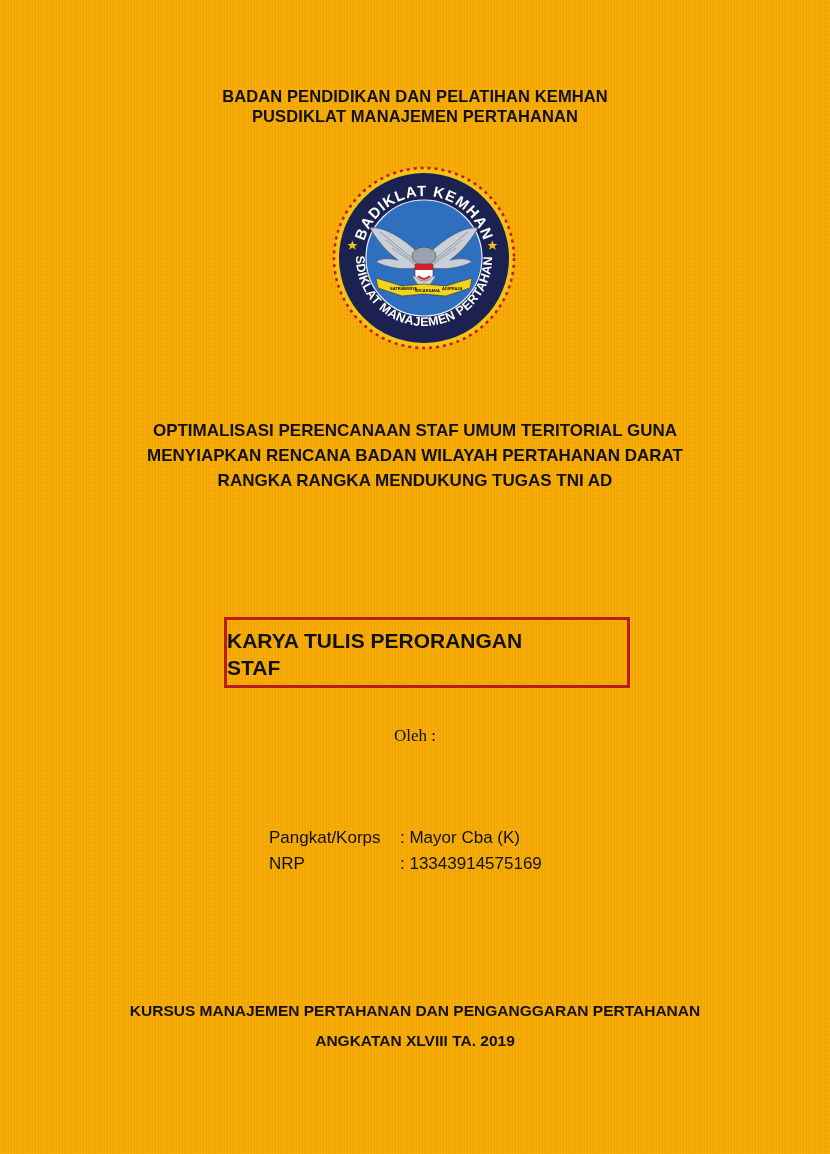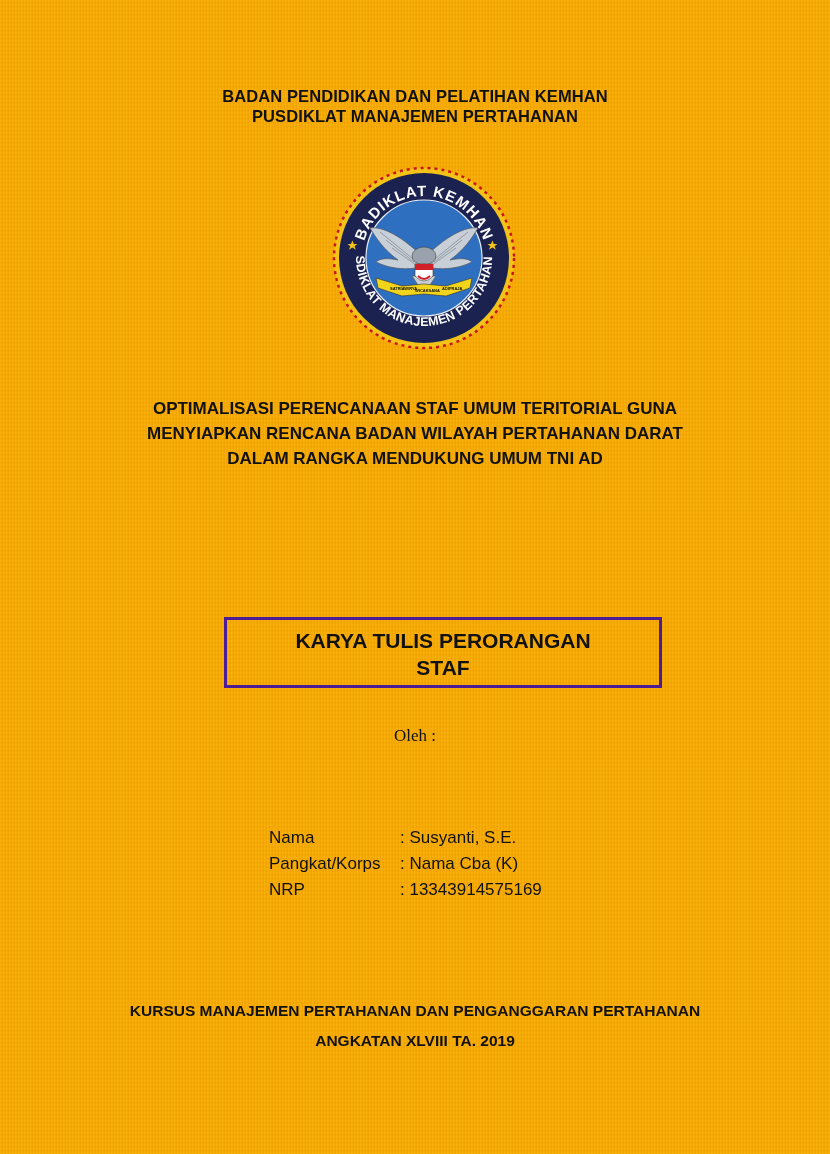--- a/index.html
+++ b/index.html
@@ -10,24 +10,24 @@
         repeating-linear-gradient(90deg, rgba(255,210,40,0.18) 0px, rgba(255,210,40,0.18) 1px, rgba(230,140,0,0.12) 2px, rgba(230,140,0,0.12) 3px),
         repeating-linear-gradient(0deg, rgba(255,200,30,0.10) 0px, rgba(255,200,30,0.10) 2px, rgba(220,130,0,0.08) 3px, rgba(220,130,0,0.08) 4px);
       position: relative;
       font-family: "Liberation Sans", sans-serif;
       color: #111;
     }
     .center { position: absolute; left: 0; width: 830px; text-align: center; }
     .bold { font-weight: bold; }
     #header { top: 86px; font-size: 16.5px; line-height: 20px; letter-spacing: 0.1px; }
     #logo { position: absolute; left: 332px; top: 166px; width: 184px; height: 184px; }
-    #title { top: 396px; font-size: 17px; line-height: 25px; }
+    #title { top: 418px; font-size: 17px; line-height: 25px; }
     #box {
-      position: absolute; left: 224px; top: 617px; width: 438px; height: 71px;
-      border: 3px solid #4c1d95; box-sizing: border-box; text-align: center;
+      position: absolute; left: 224px; top: 617px; width: 406px; height: 71px;
+      border: 3px solid #b91c1c; box-sizing: border-box; text-align: left;
       font-weight: bold; font-size: 21px; line-height: 27px; padding-top: 7px;
     }
     #oleh { top: 726px; font-size: 17px; font-family: Liberation Serif, serif; }
     #info { position: absolute; left: 269px; top: 825px; font-size: 17px; line-height: 26px; }
     .row { display: flex; }
     .lbl { width: 131px; }
     #footer { top: 996px; font-size: 15.5px; line-height: 30px; }
   </style>
 </head>
 <body>
@@ -78,38 +78,34 @@
     <path d="M44 112 L 70 120 L 92 118 L 114 120 L 140 112 L 138 122 L 114 130 L 92 128 L 70 130 L 46 122 Z" fill="#F2D41A" stroke="#333" stroke-width="0.6"></path>
     <text x="58" y="124" font-size="4" font-family="Liberation Sans, sans-serif" font-weight="bold" fill="#111">SATRIAWIRYA</text>
     <text x="83" y="126" font-size="4" font-family="Liberation Sans, sans-serif" font-weight="bold" fill="#111">WICAKSANA</text>
     <text x="110" y="124" font-size="4" font-family="Liberation Sans, sans-serif" font-weight="bold" fill="#111">ADIPRAJA</text>
   </svg>
 </div>
 
 <div id="title" class="center bold">
   <div>OPTIMALISASI PERENCANAAN STAF UMUM TERITORIAL GUNA</div>
   <div>MENYIAPKAN RENCANA BADAN WILAYAH PERTAHANAN DARAT</div>
-  <div>DALAM RANGKA MENDUKUNG UMUM TNI AD</div>
+  <div>RANGKA RANGKA MENDUKUNG TUGAS TNI AD</div>
 </div>
 
 <div id="box">
   <div>KARYA TULIS PERORANGAN</div>
   <div>STAF</div>
 </div>
 
 <div id="oleh" class="center">Oleh :</div>
 
 <div id="info">
   <div class="row">
-    <span class="lbl">Nama</span>
-    <span>: Susyanti, S.E.</span>
-  </div>
-  <div class="row">
     <span class="lbl">Pangkat/Korps</span>
-    <span>: Nama Cba (K)</span>
+    <span>: Mayor Cba (K)</span>
   </div>
   <div class="row">
     <span class="lbl">NRP</span>
     <span>: 13343914575169</span>
   </div>
 </div>
 
 <div id="footer" class="center bold">
   <div>KURSUS MANAJEMEN PERTAHANAN DAN PENGANGGARAN PERTAHANAN</div>
   <div>ANGKATAN XLVIII TA. 2019</div>

